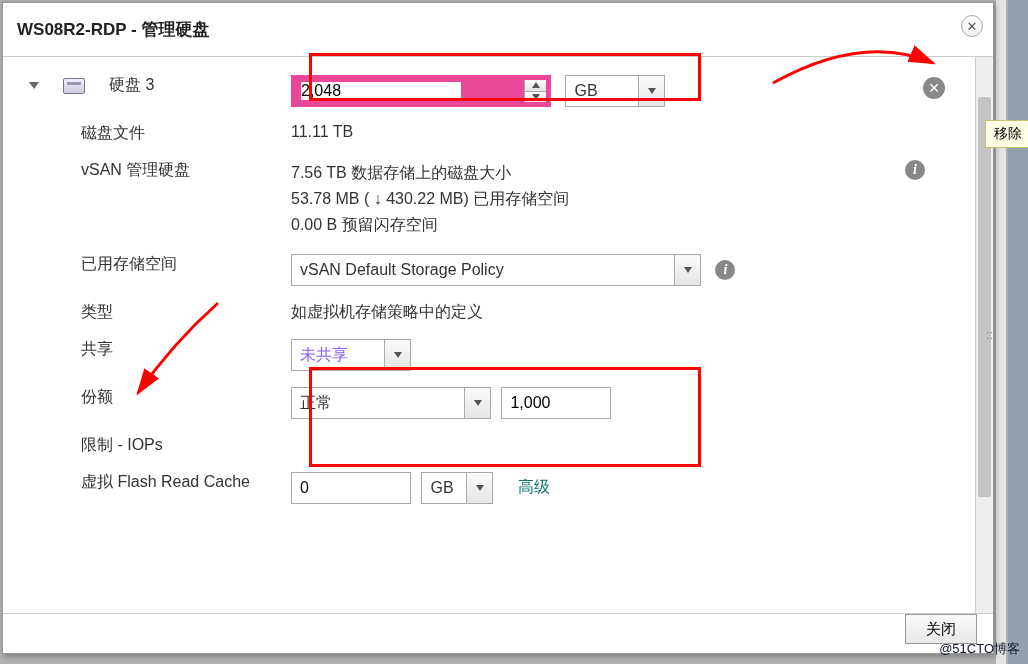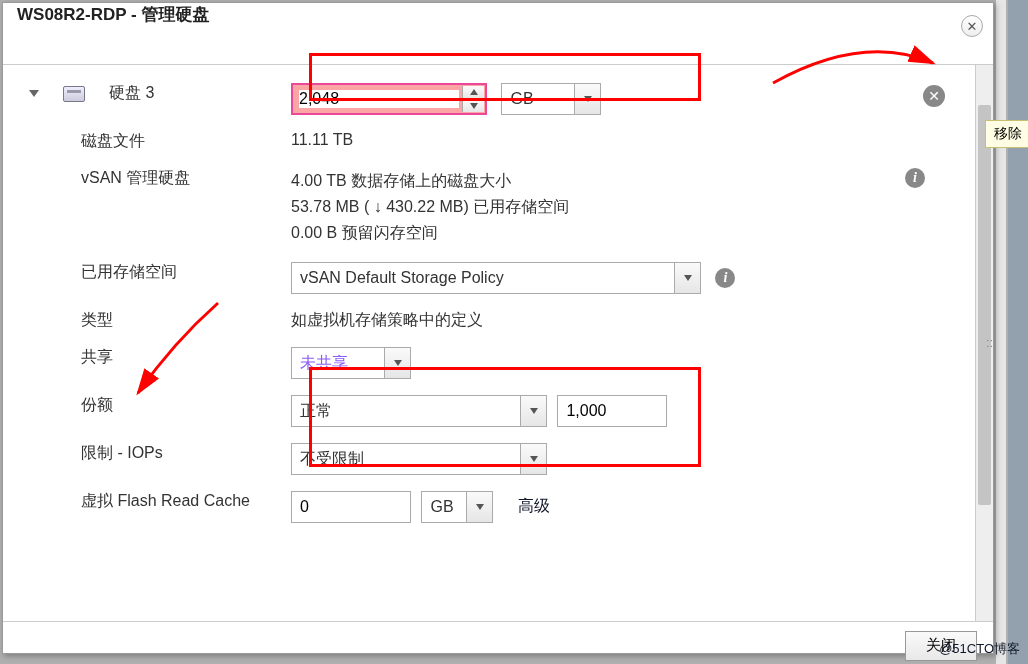--- a/index.html
+++ b/index.html
@@ -14,24 +14,24 @@
     }
     .dialog-window {
       position: absolute;
       left: 2px; top: 2px;
       width: 992px; height: 652px;
       background: #fff;
       border: 1px solid #999;
       box-shadow: 2px 2px 6px rgba(0,0,0,0.3);
     }
     .titlebar {
-      height: 62px;
+      height: 54px;
       border-bottom: 1px solid #ccc;
       display: flex;
-      align-items: flex-start;
+      align-items: center;
       padding: 0 14px;
       position: relative;
     }
     .titlebar-title {
       font-size: 17px;
       font-weight: bold;
       color: #222;
     }
     .titlebar-close {
       position: absolute;
@@ -86,26 +86,26 @@
       content:"";position:absolute;left:3px;top:3px;right:3px;height:3px;
       background:#99a;
     }
     .value-col {
       flex: 1;
       font-size: 16px;
       color: #333;
       padding-top: 4px;
     }
     .spinner {
-      width: 196px; height: 32px;
-      border: 2px solid #ec4899;
+      width: 260px; height: 32px;
+      border: 4px solid #ec4899;
       display: inline-flex;
       align-items: center;
       padding: 0 6px;
-      background: #fca5a5;
+      background: #ec4899;
       position: relative;
       vertical-align: middle;
     }
     .spinner input {
       border: none; outline: none;
       width: 160px; font-size: 16px;
     }
     .spinner-btns {
       position: absolute; right: 1px; top: 1px; bottom: 1px;
       width: 22px; display: flex; flex-direction: column;
@@ -138,21 +138,21 @@
       width: 26px;
       border-left: 1px solid #aaa;
       background: linear-gradient(#fafafa,#e6e6e6);
       display: flex; align-items: center; justify-content: center;
       cursor: pointer;
     }
     .unit-drop { width: 100px; margin-left: 10px; }
     .unit-drop2 { width: 72px; margin-left: 6px; }
     .policy-drop { width: 410px; }
     .share-drop { width: 120px; }
-    .quota-drop { width: 256px; }
+    .quota-drop { width: 200px; }
     .text-input {
       height: 32px; border: 1px solid #aaa;
       padding: 0 8px; font-size: 16px;
       vertical-align: middle;
     }
     .info-icon {
       display: inline-flex;
       width: 20px; height: 20px;
       border-radius: 50%;
       background: #888;
@@ -194,29 +194,28 @@
       width: 392px; height: 48px;
       pointer-events: none;
     }
     .highlight-file {
       position: absolute;
       left: 306px; top: 364px;
       width: 392px; height: 100px;
       pointer-events: none;
     }
     .link {
-      color: #0f172a; cursor: pointer;
+      color: #0f766e; cursor: pointer;
       margin-left: 20px;
     }
     .footer {
       height: 48px;
       border-top: 1px solid #ccc;
       display: flex;
       justify-content: flex-end;
-      align-items: center;
       padding: 0 16px;
     }
     .btn-close {
       height: 30px;
       padding: 0 20px;
       border: 1px solid #999;
       background: linear-gradient(#fafafa,#e8e8e8);
       cursor: pointer;
       font-size: 15px;
     }
@@ -312,21 +311,21 @@
     </div>
 
     <div class="row">
       <div class="label-col">磁盘文件</div>
       <div class="value-col">11.11 TB</div>
     </div>
 
     <div class="row">
       <div class="label-col">vSAN 管理硬盘</div>
       <div class="value-col multi-line">
-        <div>4.00 TB 数据存储上的磁盘大小</div>
+        <div>7.56 TB 数据存储上的磁盘大小</div>
         <div>53.78 MB ( ↓ 430.22 MB) 已用存储空间</div>
         <div>0.00 B 预留闪存空间</div>
       </div>
       <span class="info-icon" style="margin-top:4px;margin-right:60px;">i</span>
     </div>
 
     <div class="row">
       <div class="label-col">已用存储空间</div>
       <div class="value-col">
         <span class="dropdown policy-drop">
@@ -365,28 +364,20 @@
           <span class="dropdown-arrow">
               <span class="tri-down"></span>
             </span>
         </span>
         <input class="text-input" style="width: 110px; margin-left: 6px;" value="1,000">
       </div>
     </div>
 
     <div class="row">
       <div class="label-col">限制 - IOPs</div>
-      <div class="value-col">
-        <span class="dropdown quota-drop">
-          <span class="dropdown-text">不受限制</span>
-          <span class="dropdown-arrow">
-              <span class="tri-down"></span>
-            </span>
-        </span>
-      </div>
     </div>
 
     <div class="row">
       <div class="label-col" style="width:280px;">虚拟 Flash Read Cache</div>
       <div class="value-col">
         <input class="text-input" style="width: 120px;" value="0">
         <span class="dropdown unit-drop2">
           <span class="dropdown-text">GB</span>
           <span class="dropdown-arrow">
               <span class="tri-down"></span>

